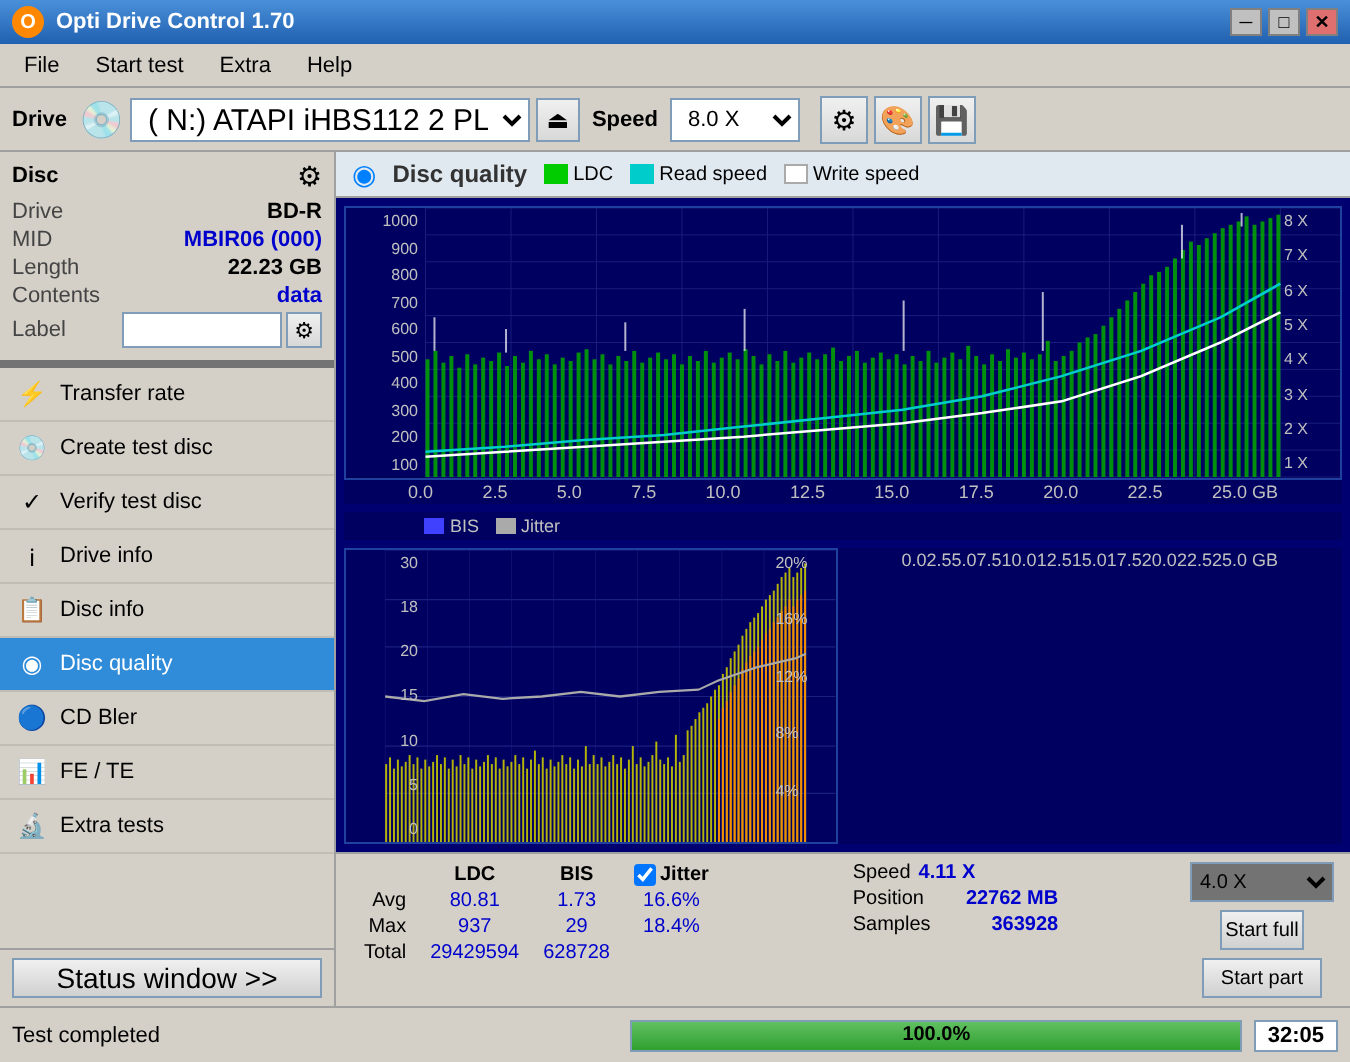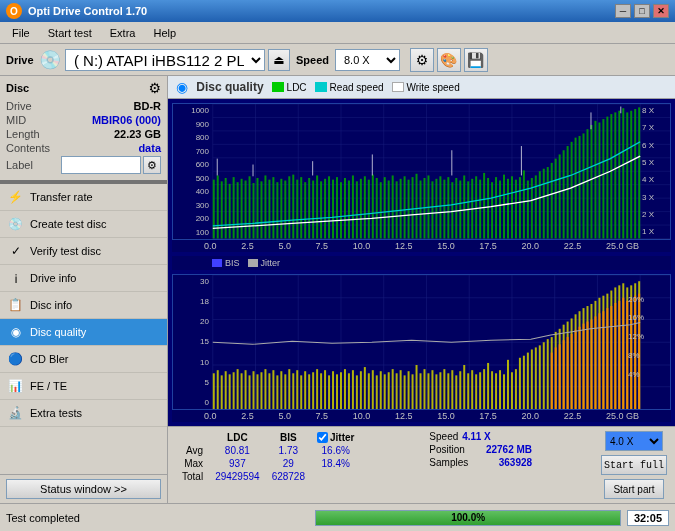--- a/index.html
+++ b/index.html
@@ -291,38 +291,37 @@
     }
 
     .start-full-btn {
       background: linear-gradient(to bottom, #f0f0f0, #d0d0d0);
       border: 1px solid #7f9db9;
       padding: 2px 2px;
       font-size: 10px;
       cursor: pointer;
       height: 20px;
       white-space: nowrap;
-      font-family: Liberation Mono, monospace;
     }
     .start-part-btn {
       background: linear-gradient(to bottom, #f0f0f0, #d0d0d0);
       border: 1px solid #7f9db9;
       padding: 2px 8px;
       font-size: 10px;
       cursor: pointer;
       height: 20px;
       white-space: nowrap;
     }
 
     .speed-result-select {
       border: 1px solid #7f9db9;
       height: 20px;
       font-size: 10px;
-      background: #3b82f6;
-      width: 58px;
+      background: #737373;
+      width: 72px;
     }
 
     
     .status-bar {
       height: 28px;
       background: #d4d0c8;
       border-top: 1px solid #a0a0a0;
       display: flex;
       align-items: center;
       padding: 0 6px;
@@ -496,21 +495,21 @@
       </div>
       <div class="nav-item">
         <div class="nav-icon">🔬</div>
         <span>Extra tests</span>
       </div>
     </div>
 
     <div style="flex:1;"></div>
 
     <div style="padding:4px 6px; border-top:1px solid #a0a0a0;">
-      <button class="status-window-btn" style="width:100%;font-size:11px;">Status window &gt;&gt;</button>
+      <button class="status-window-btn" style="width:100%;font-size:14px;">Status window &gt;&gt;</button>
     </div>
   </div>
 
   <div class="right-panel">
 
     <div class="quality-header">
       <span style="color:#0080ff;font-size:14px;">◉</span>
       <span class="quality-title">Disc quality</span>
       <div class="legend-item">
         <div class="legend-color" style="background:#00cc00;"></div>
@@ -734,21 +733,21 @@
         <div style="display:flex;align-items:center;gap:3px;">
           <div style="width:10px;height:8px;background:#4040ff;"></div>
           <span>BIS</span>
         </div>
         <div style="display:flex;align-items:center;gap:3px;">
           <div style="width:10px;height:8px;background:#aaaaaa;"></div>
           <span>Jitter</span>
         </div>
       </div>
 
-      <div style="flex:1;display:flex;flex-direction:column;min-height:0;">
+      <div style="flex:1;display:flex;flex-direction:row;min-height:0;">
         <div class="chart-area">
           <svg class="chart-svg" viewBox="0 0 500 130" preserveAspectRatio="none">
             <rect width="500" height="130" fill="#000060"></rect>
 
             <g stroke="#1a2080" stroke-width="0.5">
               <line x1="40" y1="0" x2="500" y2="0"></line>
               <line x1="40" y1="22" x2="500" y2="22"></line>
               <line x1="40" y1="43" x2="500" y2="43"></line>
               <line x1="40" y1="65" x2="500" y2="65"></line>
               <line x1="40" y1="87" x2="500" y2="87"></line>
@@ -912,21 +911,21 @@
           <div style="position:absolute;left:0;top:0;height:100%;width:36px;display:flex;flex-direction:column;justify-content:space-between;padding:2px 0;font-size:8px;color:#c0c0c0;text-align:right;">
             <span>30</span>
               <span>18</span>
               <span>20</span>
               <span>15</span>
               <span>10</span>
               <span>5</span>
               <span>0</span>
           </div>
 
-          <div style="position:absolute;right:12px;top:0;height:100%;width:30px;display:flex;flex-direction:column;justify-content:space-between;padding:20px 0;font-size:8px;color:#c0c0c0;text-align:left;">
+          <div style="position:absolute;right:0;top:0;height:100%;width:30px;display:flex;flex-direction:column;justify-content:space-between;padding:2px 0;font-size:8px;color:#c0c0c0;text-align:left;">
             <span>20%</span>
               <span>16%</span>
               <span>12%</span>
               <span>8%</span>
               <span>4%</span>
               <span></span>
           </div>
         </div>
 
         <div class="x-axis-labels" style="background:#000060;">

